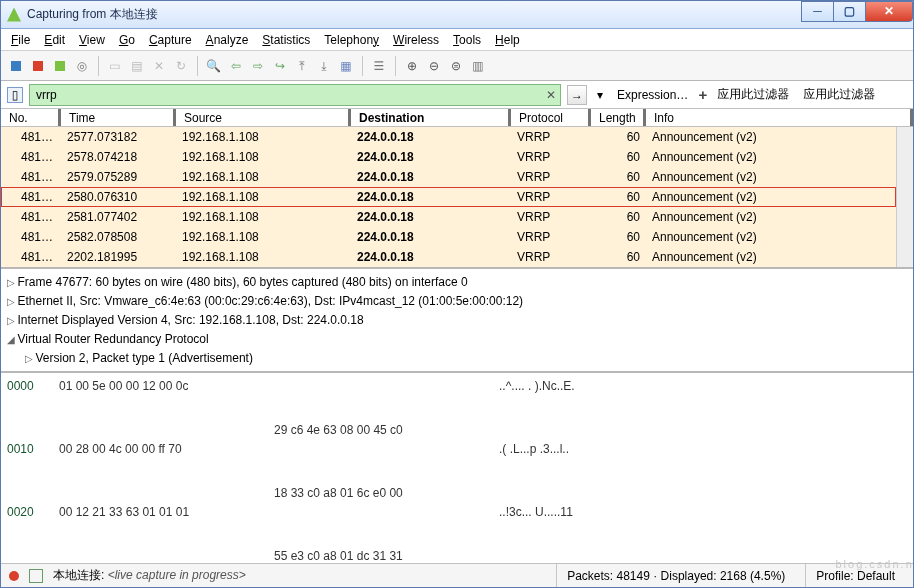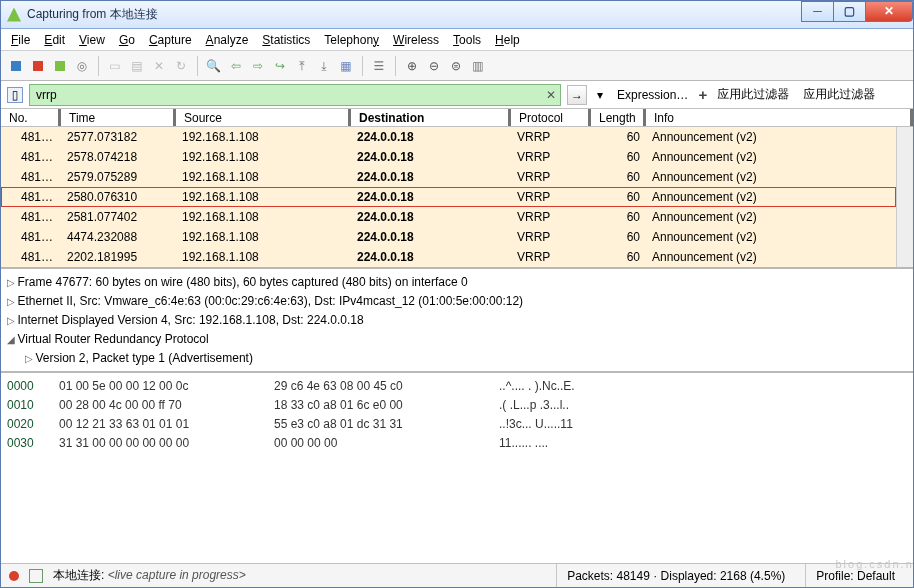--- a/index.html
+++ b/index.html
@@ -46,21 +46,21 @@
   .pkt-body { flex:1; }
   
   .details { border-bottom:2px solid #b8b8b8; font-family:"Courier New",monospace; font-size:13px; padding:4px 6px; line-height:19px; height:104px; overflow:hidden; }
   .tree-item::before { content:"▷ "; color:#666; font-size:10px; }
   .tree-item.open::before { content:"◢ "; }
   .tree-child { padding-left:18px; }
   
   .hex { flex:1; font-family:"Courier New",monospace; font-size:13px; padding:4px 6px; line-height:19px; overflow:hidden; color:#333; }
   .hex .off { color:#14532d; }
   .hex-row { display:flex; }
-  .hex-row .h1{ width:52px;} .hex-row .h2{width:215px;} .hex-row .h3{width:225px;} .hex-row .h4{flex:1;}
+  .hex-row .h1{ width:52px;} .hex-row .h2{width:215px;} .hex-row .h3{width:225px;margin-top:44px;} .hex-row .h4{flex:1;}
   
   .statusbar { height:24px; border-top:1px solid #c0c0c0; display:flex; align-items:center; padding:0 8px; gap:10px; background:#f5f5f5; font-size:12px; }
   .stat-dot { width:10px; height:10px; background:#d8402b; border-radius:50%; }
   .stat-ico { width:14px; height:14px; border:1px solid #6a9a6a; }
   .stat-cell { border-left:1px solid #c6c6c6; padding:0 10px; height:100%; display:flex; align-items:center; }
   .stat-main{ flex:1; }
   
   .wm { position:absolute; right:-18px; bottom:18px; color:#c8c8c8; font-size:11px; transform:none; letter-spacing:2px; pointer-events:none;}
 </style>
 </head>
@@ -225,21 +225,21 @@
             <div class="col-no" style="padding-left:20px">481…</div>
             <div class="col-time">2581.077402</div>
             <div class="col-src">192.168.1.108</div>
             <div class="col-dst">224.0.0.18</div>
             <div class="col-proto">VRRP</div>
             <div class="col-len" style="text-align:right">60</div>
             <div class="col-info">Announcement (v2)</div>
           </div>
           <div class="pkt-row">
             <div class="col-no" style="padding-left:20px">481…</div>
-            <div class="col-time">4474.232088</div>
+            <div class="col-time">2582.078508</div>
             <div class="col-src">192.168.1.108</div>
             <div class="col-dst">224.0.0.18</div>
             <div class="col-proto">VRRP</div>
             <div class="col-len" style="text-align:right">60</div>
             <div class="col-info">Announcement (v2)</div>
           </div>
           <div class="pkt-row">
             <div class="col-no" style="padding-left:20px">481…</div>
             <div class="col-time">2202.181995</div>
             <div class="col-src">192.168.1.108</div>

